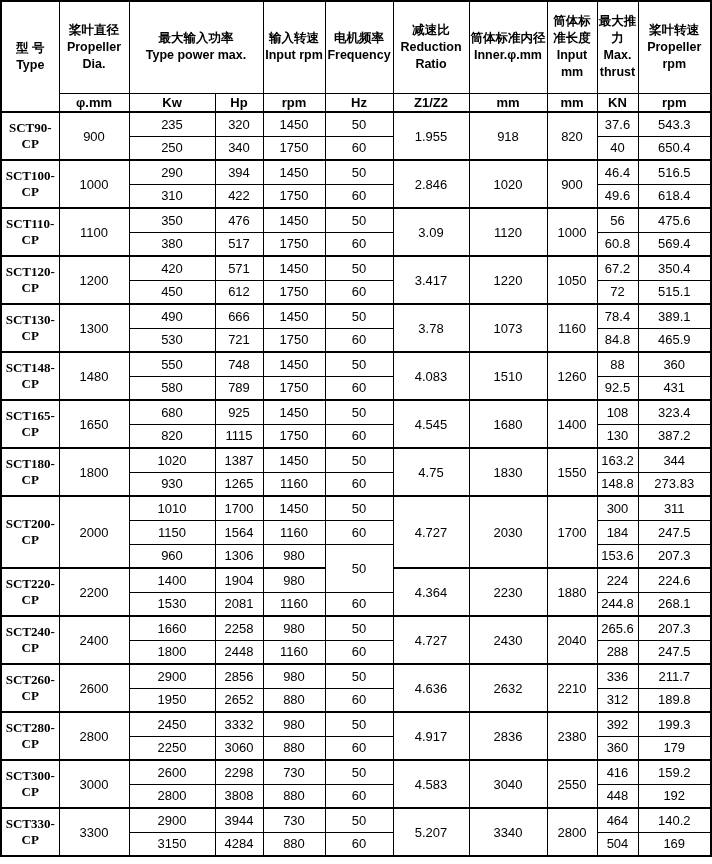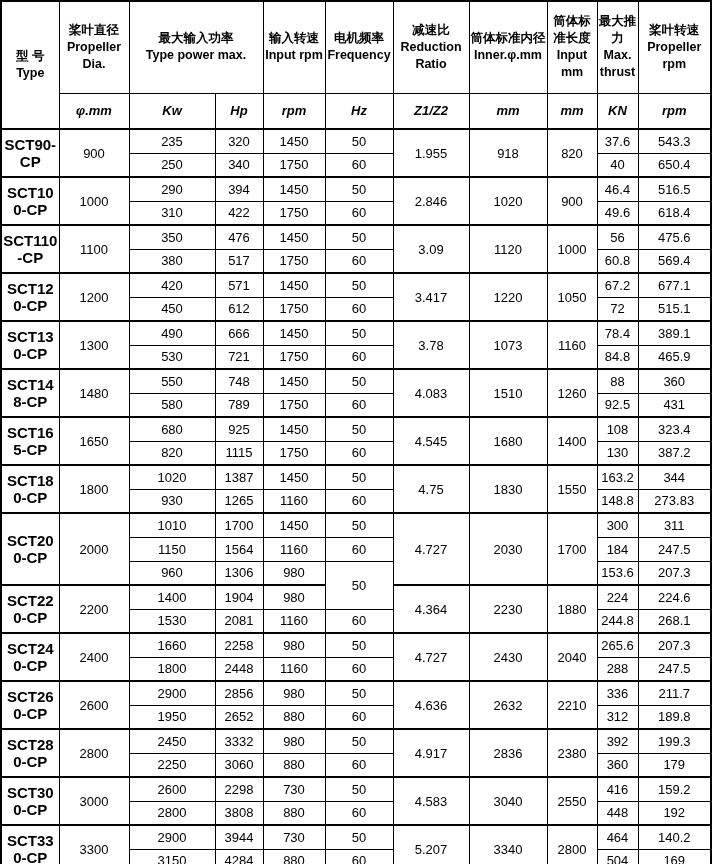--- a/index.html
+++ b/index.html
@@ -29,36 +29,37 @@
 
   th, td {
     border: 1px solid #000;
     text-align: center;
     vertical-align: middle;
     padding: 0 1px;
     overflow: hidden;
     word-break: break-word;
   }
   thead tr.h1 { height: 92px; }
-  thead tr.h2 { height: 36px; font-style: italic; }
+  thead tr.h2 { height: 19px; }
   th {
     font-weight: bold;
     font-size: 12.5px;
     line-height: 17px;
   }
   th .zh, th .en { display: block; }
   tr.h2 th { font-size: 13px; }
   tbody tr { height: 24px; }
   tbody td {
     font-size: 13px;
     font-weight: normal;
   }
   tbody td.model {
     font-weight: bold;
-    font-size: 15px;
+    font-size: 13px;
+    font-family: Liberation Serif, serif;
   }
   tbody tr.group-start td { border-top: 2px solid #000; }
   tr.h2 th { border-top: 1px solid #000; }
 </style>
 </head>
 <body>
 
 <table class="spec">
   <colgroup>
     <col class="c-type">
@@ -197,21 +198,21 @@
         <td rowspan="2" class="model">SCT120-CP</td>
         <td rowspan="2">1200</td>
         <td>420</td>
         <td>571</td>
         <td>1450</td>
         <td>50</td>
         <td rowspan="2">3.417</td>
         <td rowspan="2">1220</td>
         <td rowspan="2">1050</td>
         <td>67.2</td>
-        <td>677.1</td>
+        <td>350.4</td>
       </tr>
       <tr>
         <td>450</td>
         <td>612</td>
         <td>1750</td>
         <td>60</td>
         <td>72</td>
         <td>515.1</td>
       </tr>
       <tr class="group-start">

